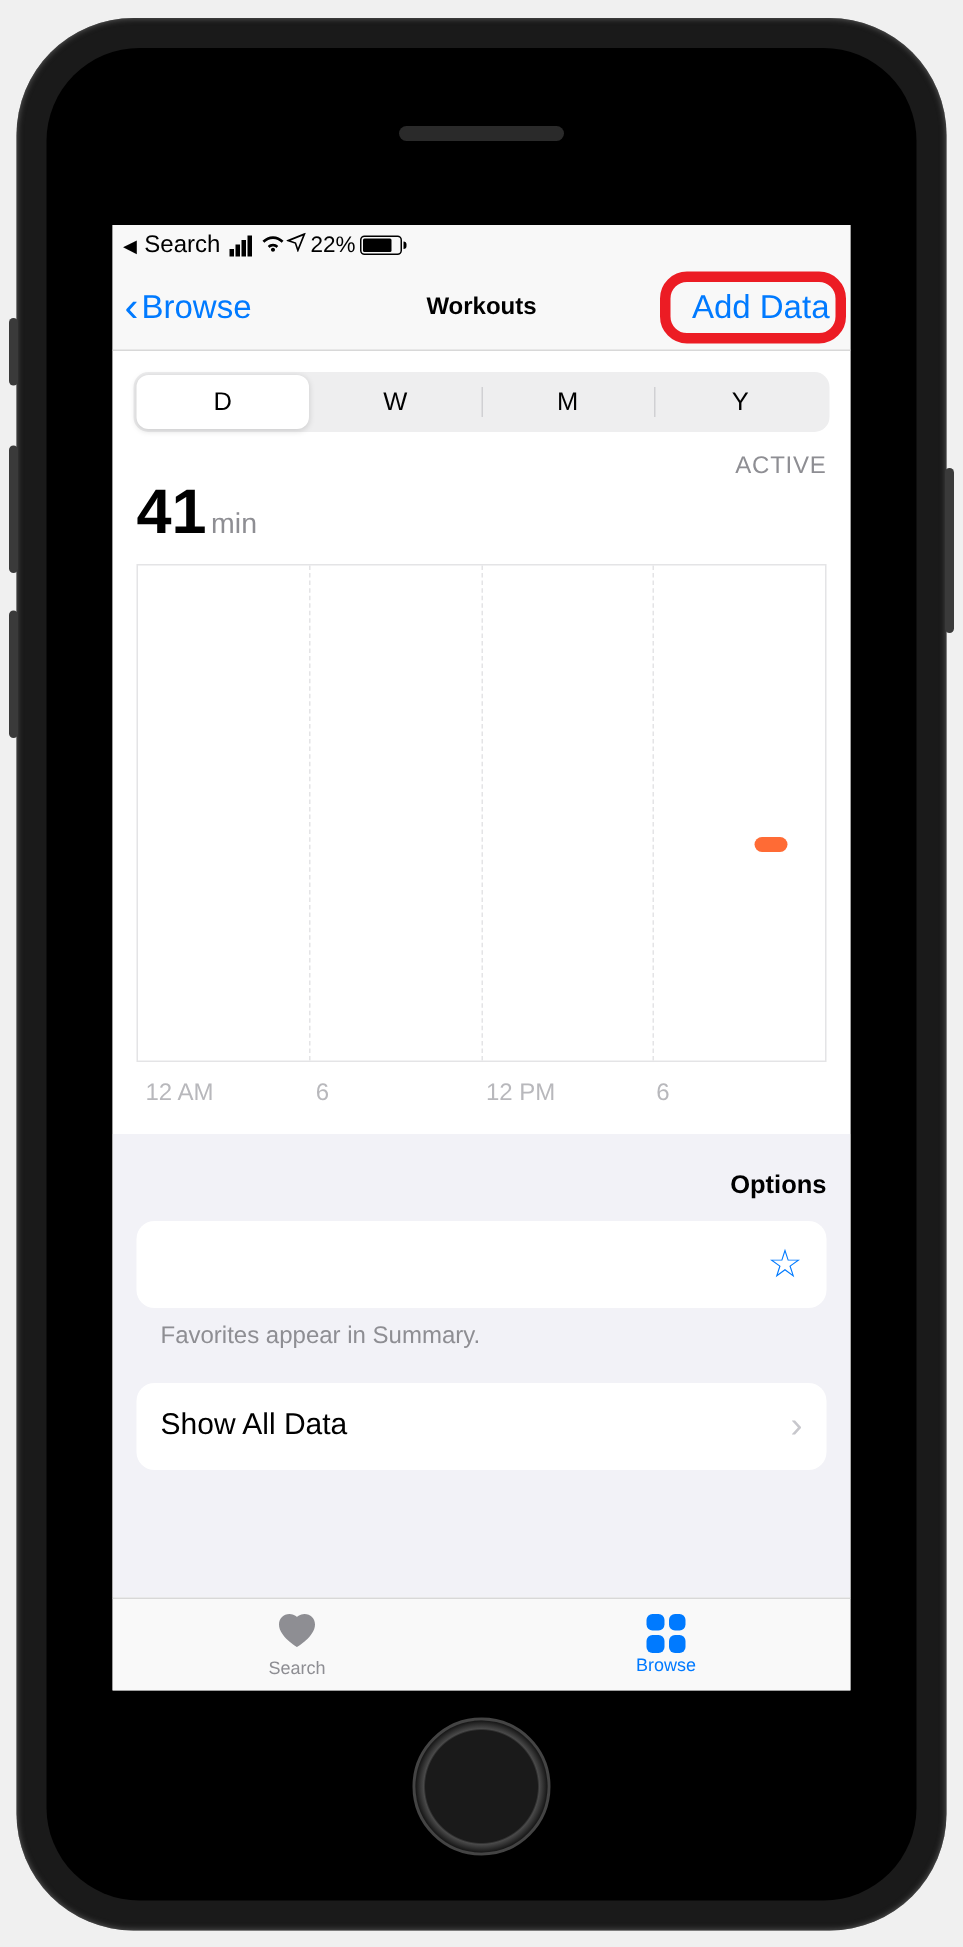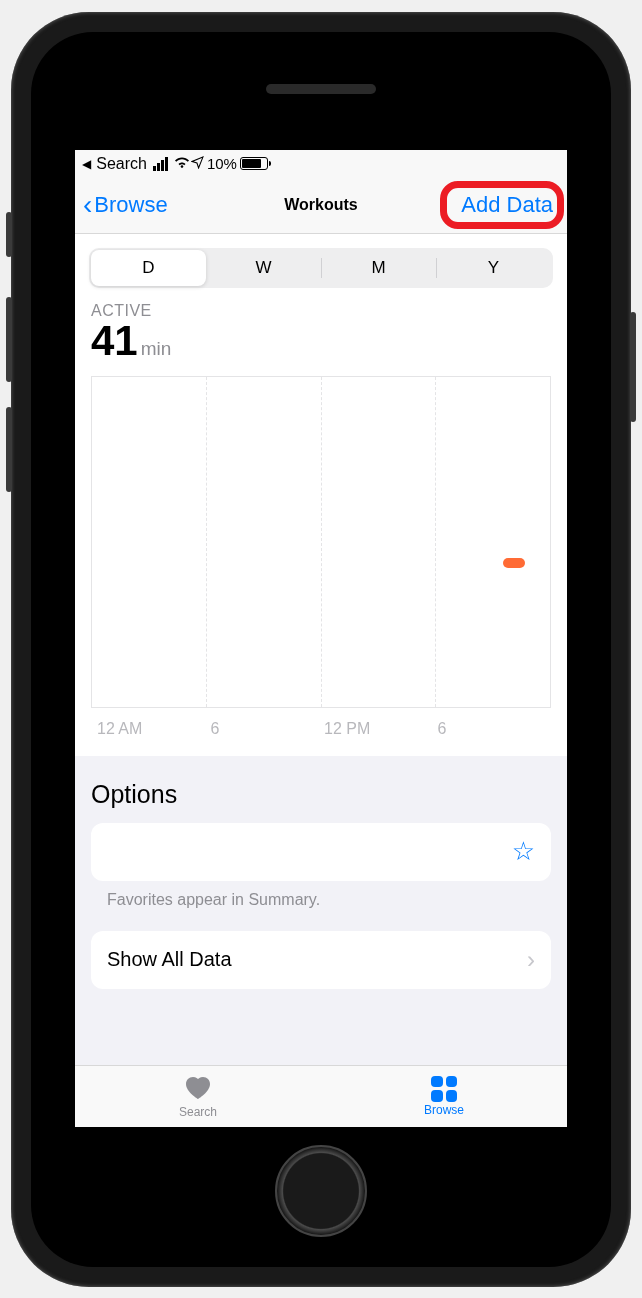--- a/index.html
+++ b/index.html
@@ -109,21 +109,21 @@
   .seg-wrap { padding: 14px 14px 0 14px; }
   .segmented {
     display:flex; background:#eeeeef; border-radius:10px; padding:2px; height:40px;
   }
   .seg-item { flex:1; display:flex; align-items:center; justify-content:center; font-size:17px; color:#000; font-weight:500; border-radius:8px; position:relative;}
   .seg-item.selected { background:#fff; box-shadow:0 1px 4px rgba(0,0,0,0.15);}
   .seg-item:not(:last-child):not(.selected)::after {
     content:''; position:absolute; right:-1px; top:8px; bottom:8px; width:1px; background:#d0d0d3;
   }
   .stat-block { padding: 14px 16px 4px 16px; }
-  .stat-label { color:#8e8e93; font-size:16px; letter-spacing:0.5px; font-weight:500;}
+  .stat-label { color:#8e8e93; font-size:16px; letter-spacing:0.5px; font-weight:500;text-align:right;}
   .stat-val { font-size:42px; font-weight:700; line-height:1; margin-top:4px;}
   .stat-unit { font-size:19px; font-weight:500; color:#8e8e93; margin-left:3px;}
   .stat-date { color:#8e8e93; font-size:18px; margin-top:4px;}
   
   .chart {
     margin: 10px 0 0 0;
     height: 380px;
     padding: 0 16px;
     position: relative;
   }
@@ -141,21 +141,21 @@
   }
   .chart-axis {
     position:absolute; left:22px; right:16px; bottom:18px;
     display:flex; color:#b8b8bc; font-size:16px;
   }
   .chart-axis span { flex:1; }
   
   .options-section {
     background:#f2f2f7; padding: 24px 16px 0 16px; flex:1;
   }
-  .options-title { font-size:25px; font-weight:400; margin-bottom:14px;}
+  .options-title { font-size:17px; font-weight:700; margin-bottom:14px;text-align:right;}
   .cell {
     background:#fff; border-radius:12px; height:58px;
     display:flex; align-items:center; padding:0 16px;
     font-size:20px;
   }
   .cell .spacer { flex:1; }
   .star-ic { color:#007aff; font-size:26px; }
   .chev-ic { color:#c7c7cc; font-size:24px; }
   .hint { color:#8e8e93; font-size:16px; padding:10px 16px 22px 16px;}
   
@@ -200,21 +200,21 @@
                 <path d="M10 13.5c.8 0 1.5-.7 1.5-1.5s-.7-1.5-1.5-1.5-1.5.7-1.5 1.5.7 1.5 1.5 1.5zm-3.9-4.2l1.4 1.4C8.2 10 9 9.6 10 9.6s1.8.4 2.5 1.1l1.4-1.4C12.8 8.2 11.5 7.6 10 7.6s-2.8.6-3.9 1.7zM2.2 5.4l1.4 1.4C5.3 5.1 7.5 4 10 4s4.7 1.1 6.4 2.8l1.4-1.4C15.7 3.3 13 2 10 2S4.3 3.3 2.2 5.4z" fill="#000"></path>
               </svg>
           </span>
         </div>
         <div class="status-right">
           <span>
             <svg width="13" height="13" viewBox="0 0 12 12">
                 <path d="M11 1L1 5l4.5 1.5L7 11 11 1z" fill="none" stroke="#000" stroke-width="1"></path>
               </svg>
           </span>
-          <span>10%</span>
+          <span>22%</span>
           <span class="battery-shell">
               <span class="battery-fill"></span>
             </span>
         </div>
       </div>
 
       <div class="nav-bar">
         <div class="nav-back">
           <span class="chev">‹</span>
           <span>Browse</span>

